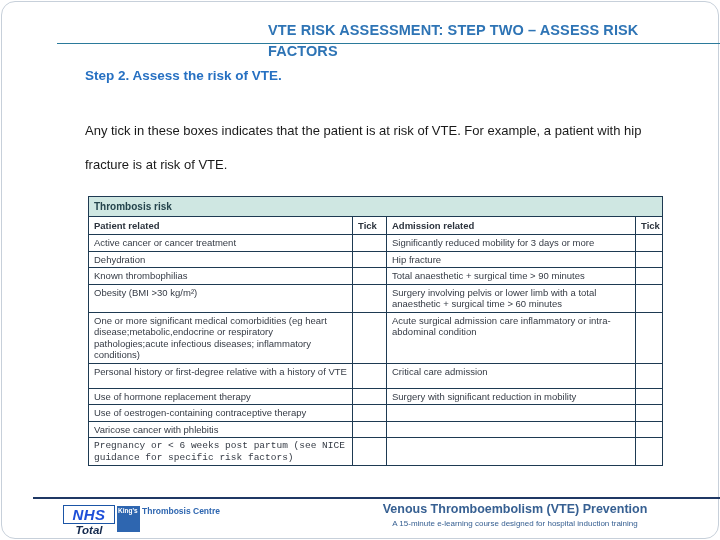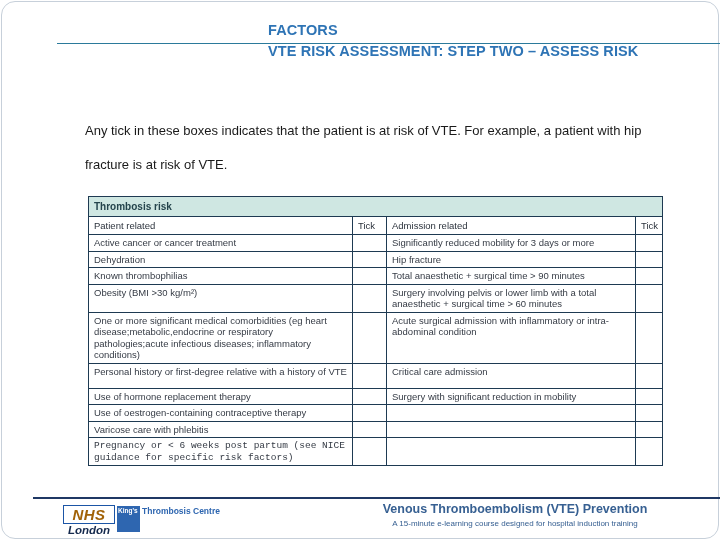--- a/index.html
+++ b/index.html
@@ -68,38 +68,38 @@
   }
   table.risk-table .band th {
     background: #cfe7e2;
     color: #24444c;
     font-weight: bold;
     font-size: 10px;
     height: 15px;
     vertical-align: middle;
   }
   table.risk-table .colhead th {
-    font-weight: normal;
+    font-weight: bold;
     color: #2c333d;
     height: 13px;
     vertical-align: middle;
     margin-top: 44px;
   }
   .footer-rule {
     position: absolute;
     left: 33px; top: 497px; right: 0;
     height: 0;
     border-top: 2px solid #1f3864;
   }
   .nhs-logo {
     position: absolute;
     left: 63px; top: 505px;
     width: 52px; height: 19px;
     border: 1.6px solid #1b55a6;
-    color: #a16207;
+    color: #1d4ed8;
     font-weight: bold;
     font-style: italic;
     font-size: 15px;
     line-height: 18px;
     text-align: center;
     letter-spacing: 0.5px;
     box-sizing: border-box;
   }
   .nhs-region {
     position: absolute;
@@ -150,24 +150,25 @@
 </head>
 <body>
 
 <div class="slide">
 
   <div class="slide-frame"></div>
 
   <div class="header-rule"></div>
 
   <div class="header-title">
+    <div>VTE RISK ASSESSMENT: STEP TWO – ASSESS RISK</div>
     <div>FACTORS</div>
-    <div>VTE RISK ASSESSMENT: STEP TWO – ASSESS RISK</div>
   </div>
 
+  <div class="step-heading">Step 2. Assess the risk of VTE.</div>
 
   <div class="body-paragraph">Any tick in these boxes indicates that the patient is at risk of VTE.  For example, a patient with hip fracture is at risk of VTE.</div>
 
   <table class="risk-table">
     <colgroup>
       <col style="width:264px">
       <col style="width:34px">
       <col style="width:249px">
       <col style="width:27px">
     </colgroup>
@@ -203,21 +204,21 @@
         </tr>
         <tr style="height: 23px;">
           <td>Obesity (BMI &gt;30 kg/m²)</td>
           <td></td>
           <td>Surgery involving pelvis or lower limb with a total anaesthetic + surgical time &gt; 60 minutes</td>
           <td></td>
         </tr>
         <tr style="height: 45px; margin-top: 20px;">
           <td>One or more significant medical comorbidities (eg heart disease;metabolic,endocrine or respiratory pathologies;acute infectious diseases; inflammatory conditions)</td>
           <td></td>
-          <td>Acute surgical admission with inflammatory or intra-abdominal condition</td>
+          <td>Acute surgical admission care inflammatory or intra-abdominal condition</td>
           <td></td>
         </tr>
         <tr style="height: 25px;">
           <td>Personal history or first-degree relative with a history of VTE</td>
           <td></td>
           <td>Critical care admission</td>
           <td></td>
         </tr>
         <tr style="height: 16px;">
           <td>Use of hormone replacement therapy</td>
@@ -225,38 +226,38 @@
           <td>Surgery with significant reduction in mobility</td>
           <td></td>
         </tr>
         <tr style="height: 14px;">
           <td>Use of oestrogen-containing contraceptive therapy</td>
           <td></td>
           <td></td>
           <td></td>
         </tr>
         <tr style="height: 14px;">
-          <td>Varicose care with phlebitis</td>
+          <td>Varicose cancer with phlebitis</td>
           <td></td>
           <td></td>
           <td></td>
         </tr>
         <tr style="height: 23px; font-family: Liberation Mono, monospace;">
           <td>Pregnancy or &lt; 6 weeks post partum (see NICE guidance for specific risk factors)</td>
           <td></td>
           <td></td>
           <td></td>
         </tr>
       </tbody>
   </table>
 
   <div class="footer-rule"></div>
 
   <div class="nhs-logo">NHS</div>
-  <div class="nhs-region">London</div>
+  <div class="nhs-region">Total</div>
 
   <div class="kings-square">King's</div>
   <div class="kings-label">Thrombosis Centre</div>
 
   <div class="footer-title">Venous Thromboembolism (VTE) Prevention</div>
   <div class="footer-subtitle">A 15-minute e-learning course designed for hospital induction training</div>
 
 </div>
 
 </body></html>

